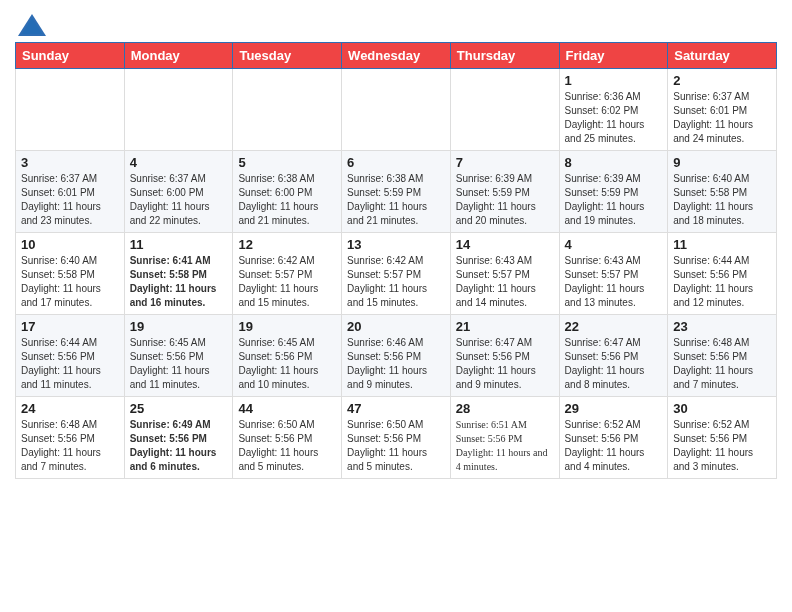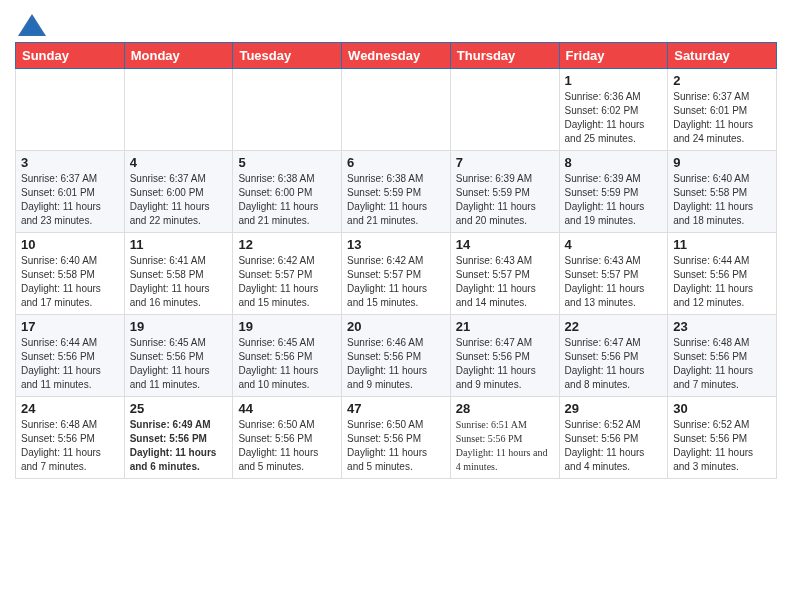--- a/index.html
+++ b/index.html
@@ -191,21 +191,21 @@
         </tr>
         <tr>
           <td>
             <div class="day-number">10</div>
             <div class="day-info" style="white-space: pre-line;">Sunrise: 6:40 AM
 Sunset: 5:58 PM
 Daylight: 11 hours and 17 minutes.</div>
           </td>
           <td>
             <div class="day-number">11</div>
-            <div class="day-info" style="white-space: pre-line;">Sunrise: 6:41 AM
+            <div class="day-info" style="white-space: pre-line; font-weight: bold;">Sunrise: 6:41 AM
 Sunset: 5:58 PM
 Daylight: 11 hours and 16 minutes.</div>
           </td>
           <td>
             <div class="day-number">12</div>
             <div class="day-info" style="white-space: pre-line;">Sunrise: 6:42 AM
 Sunset: 5:57 PM
 Daylight: 11 hours and 15 minutes.</div>
           </td>
           <td>

